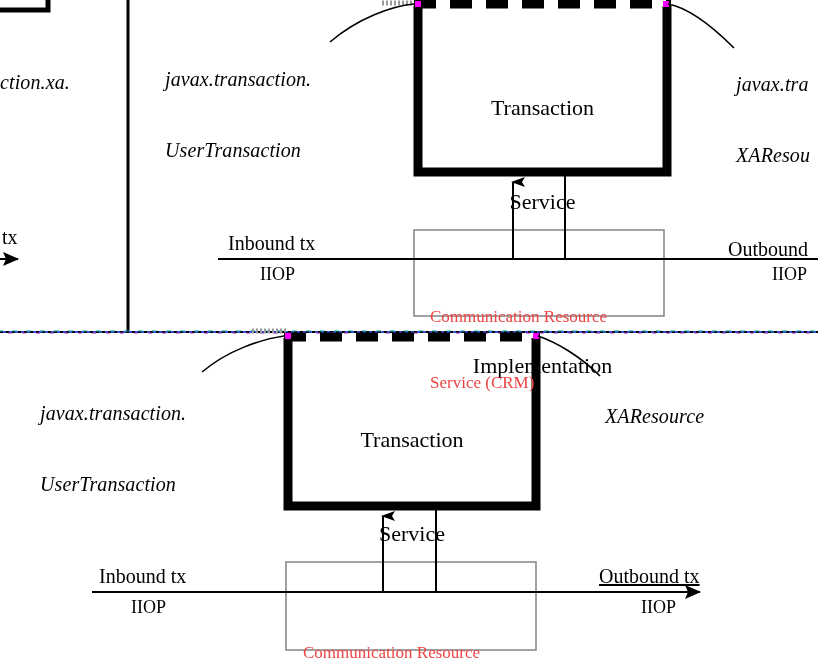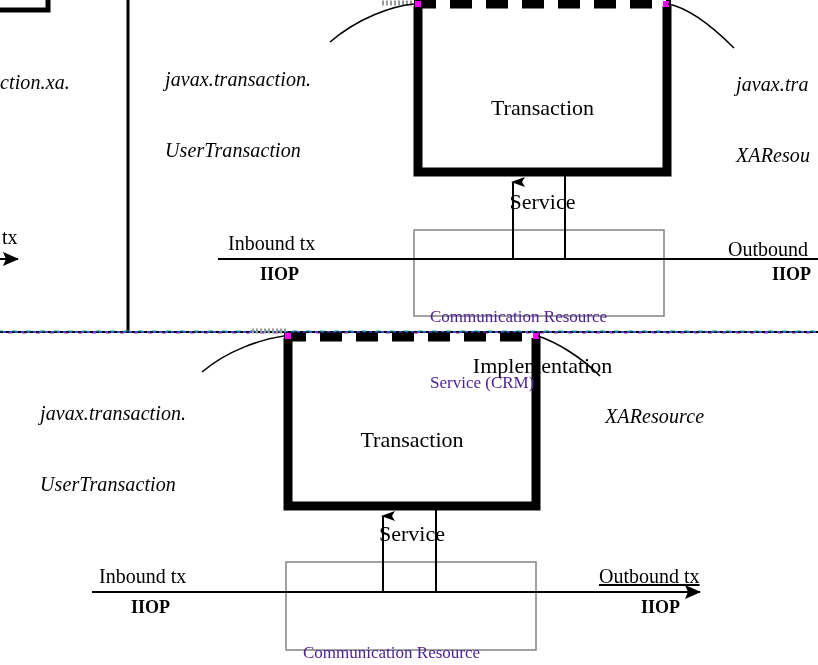--- a/index.html
+++ b/index.html
@@ -41,33 +41,32 @@
     font-size: 22px;
     line-height: 1.42;
     white-space: pre;
   }
   .crmtext {
     position: absolute;
     text-align: left;
     font-size: 17px;
     line-height: 1.3;
     white-space: pre;
-    color: #4c1d95;
+    color: #ef4444;
   }
   .flowlabel {
     position: absolute;
     font-size: 20px;
     white-space: pre;
     text-align: center;
   }
   .protolabel {
     position: absolute;
     font-size: 18px;
     white-space: pre;
-    font-weight: bold;
   }
 </style>
 </head>
 <body>
 
 <div id="canvas">
 
   <svg class="svg-layer" viewBox="0 0 818 665">
     <defs>
       <marker id="arrowUp" markerWidth="14" markerHeight="14" refX="5" refY="2" orient="auto" markerUnits="userSpaceOnUse">

